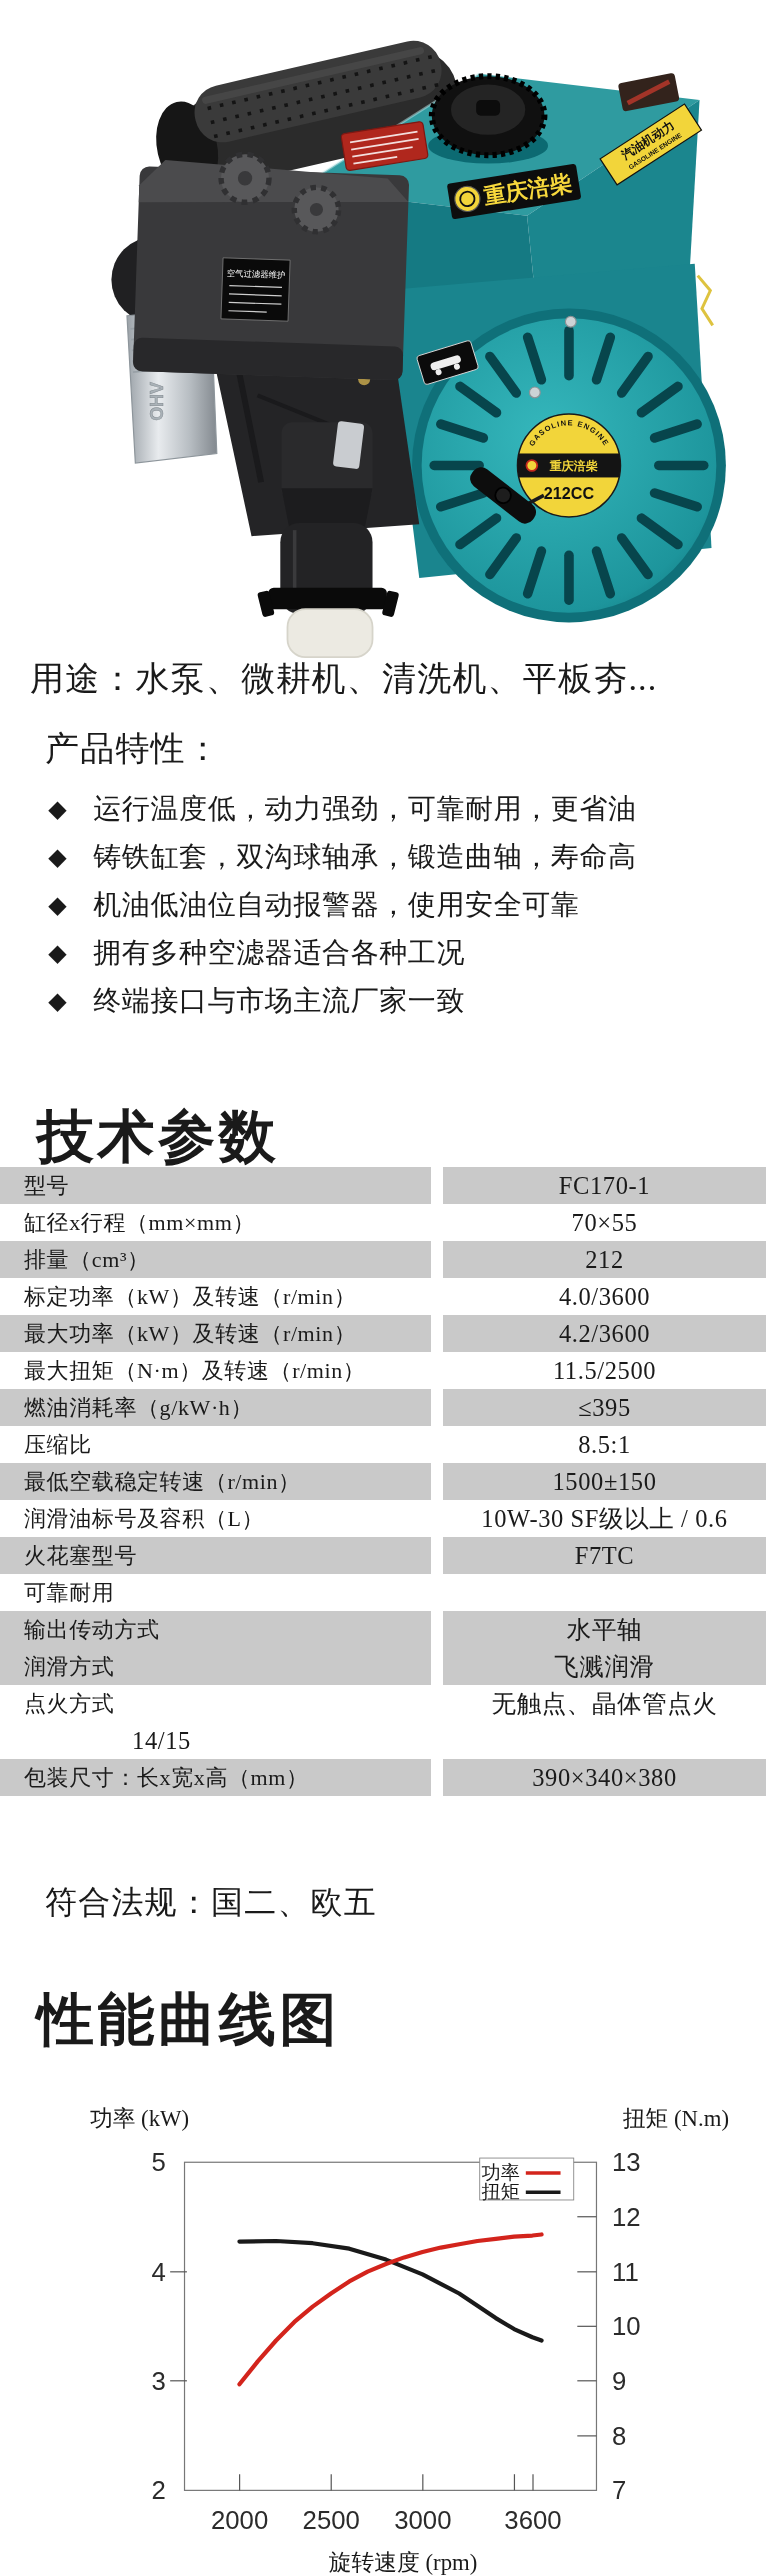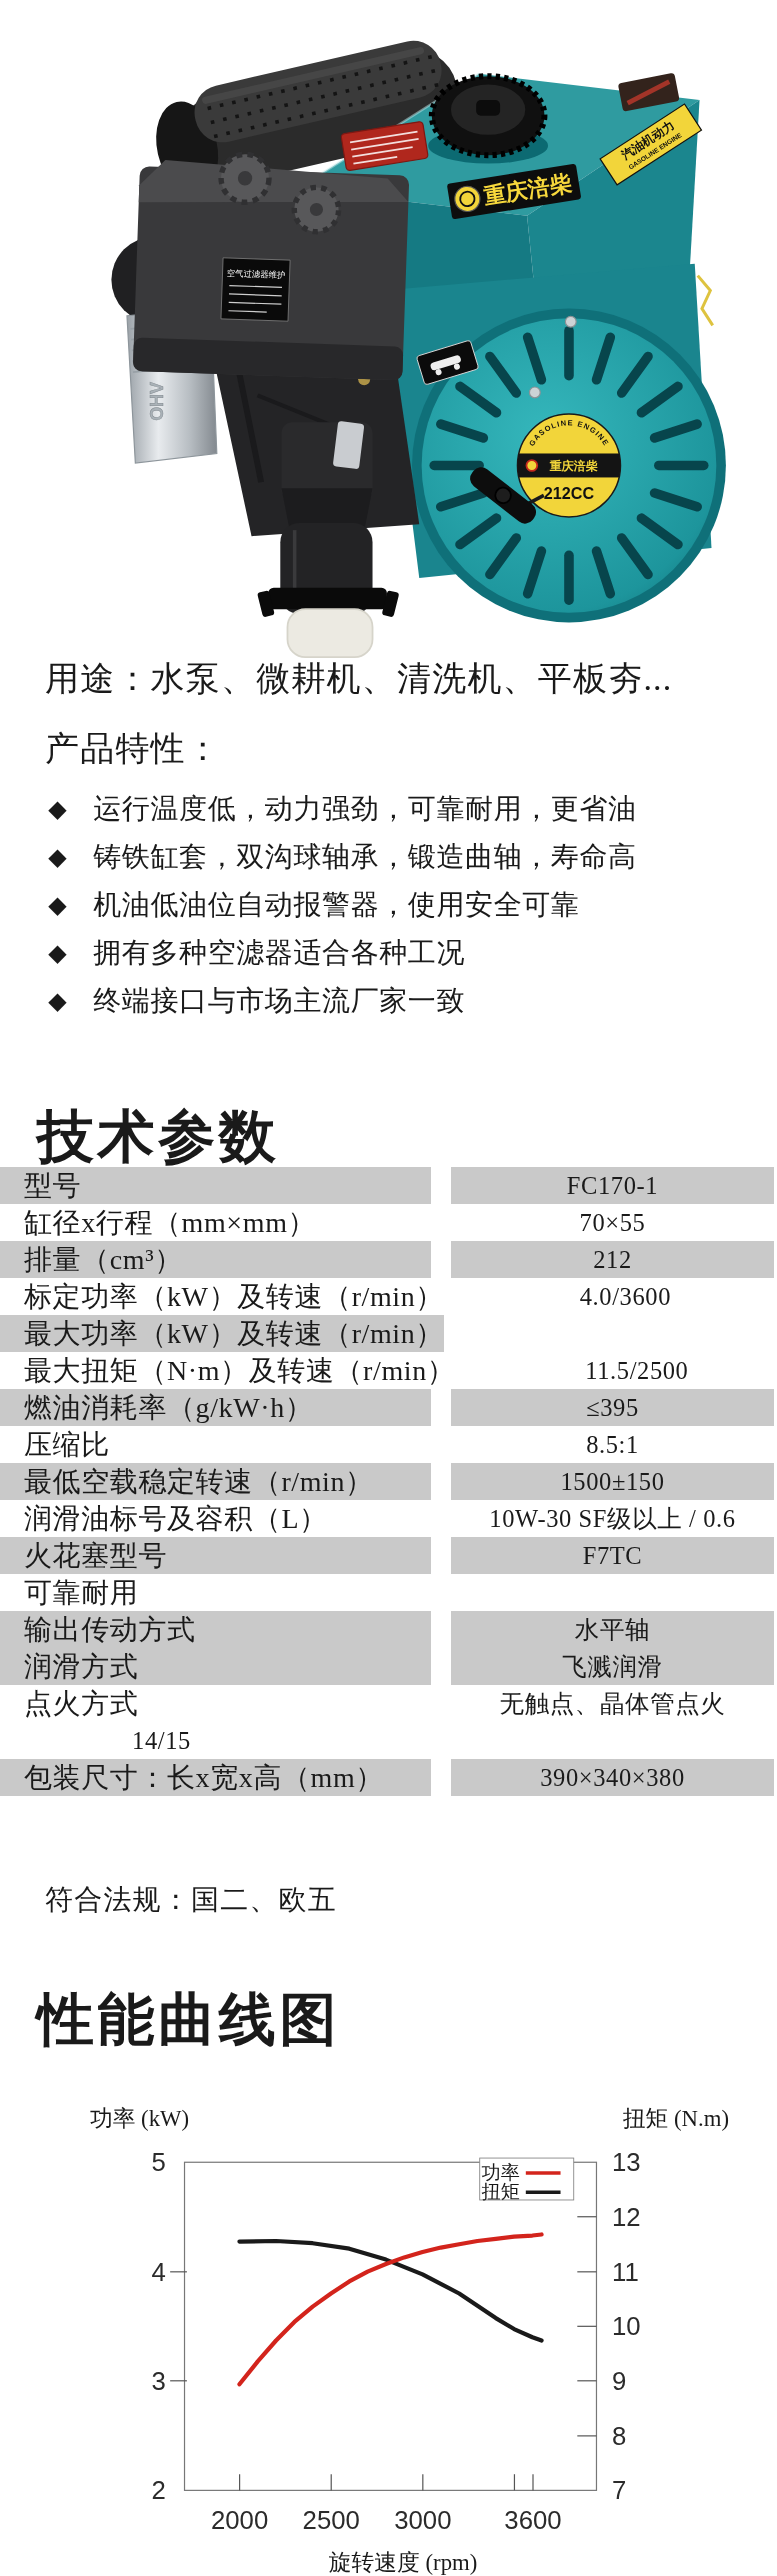--- a/index.html
+++ b/index.html
@@ -5,34 +5,34 @@
   html,body{margin:0;padding:0;}
   body{
     width:778px;height:2576px;position:relative;background:#ffffff;
     font-family:"Liberation Serif","DejaVu Serif",serif;color:#1a1a1a;
     overflow:hidden;
   }
   .abs{position:absolute;}
   
   #photo{top:9px;left:0;width:778px;height:650px;}
   
-  #usage{top:656px;left:45px;font-size:34px;letter-spacing:1.2px;white-space:nowrap;}
+  #usage{top:656px;left:30px;font-size:34px;letter-spacing:1.2px;white-space:nowrap;}
   #feat-heading{top:726px;left:45px;font-size:34px;letter-spacing:1.2px;}
   #features{top:794px;left:47px;}
   .feat{display:flex;align-items:center;height:29px;margin-bottom:19px;font-size:28px;letter-spacing:0.6px;white-space:nowrap;}
   .diamond{font-size:24px;margin:0 26px 0 1.2px;line-height:1;}
   .big-heading{font-size:57px;font-weight:bold;letter-spacing:3.6px;font-family:Liberation Serif, serif;}
   #spec-heading{top:1099px;left:37px;}
   #chart-heading{top:1982px;left:37px;}
-  #compliance{top:1881px;left:45px;font-size:28px;letter-spacing:1.2px;}
+  #compliance{top:1881px;left:45px;font-size:32px;letter-spacing:1.2px;}
   
   #spec-table{top:1167px;left:0;width:778px;}
   .srow{display:flex;height:37px;}
-  .scell-l{flex:0 0 407px;padding-left:24px;margin-right:20px;display:flex;align-items:center;
-           font-size:28px;letter-spacing:0.6px;white-space:nowrap;}
+  .scell-l{flex:0 0 407px;padding-left:24px;margin-right:12px;display:flex;align-items:center;
+           font-size:22px;letter-spacing:0.6px;white-space:nowrap;}
   .scell-r{flex:0 0 323px;display:flex;align-items:center;justify-content:center;
            font-size:24.5px;letter-spacing:0.6px;white-space:nowrap;}
   .srow.alt .scell-l,.srow.alt .scell-r{background:#c9c9c9;}
   
   #chart{top:2091px;left:0;width:718px;height:485px;}
   .axnum{font-family:"Liberation Sans","DejaVu Sans",sans-serif;font-size:43px;fill:#2b2b2b;}
   .axlabel{font-family:"Liberation Serif","DejaVu Serif",serif;font-size:38px;fill:#1a1a1a;}
   .legtext{font-family:"Liberation Serif","DejaVu Serif",serif;font-size:32px;fill:#1a1a1a;}
 </style>
 </head>
@@ -265,20 +265,21 @@
   <div class="srow alt">
       <div class="scell-l">排量（cm³）</div>
       <div class="scell-r">212</div>
     </div>
   <div class="srow">
       <div class="scell-l">标定功率（kW）及转速（r/min）</div>
       <div class="scell-r">4.0/3600</div>
     </div>
   <div class="srow alt">
       <div class="scell-l">最大功率（kW）及转速（r/min）</div>
+      <div class="scell-r">4.2/3600</div>
     </div>
   <div class="srow">
       <div class="scell-l">最大扭矩（N·m）及转速（r/min）</div>
       <div class="scell-r">11.5/2500</div>
     </div>
   <div class="srow alt">
       <div class="scell-l">燃油消耗率（g/kW·h）</div>
       <div class="scell-r">≤395</div>
     </div>
   <div class="srow">

